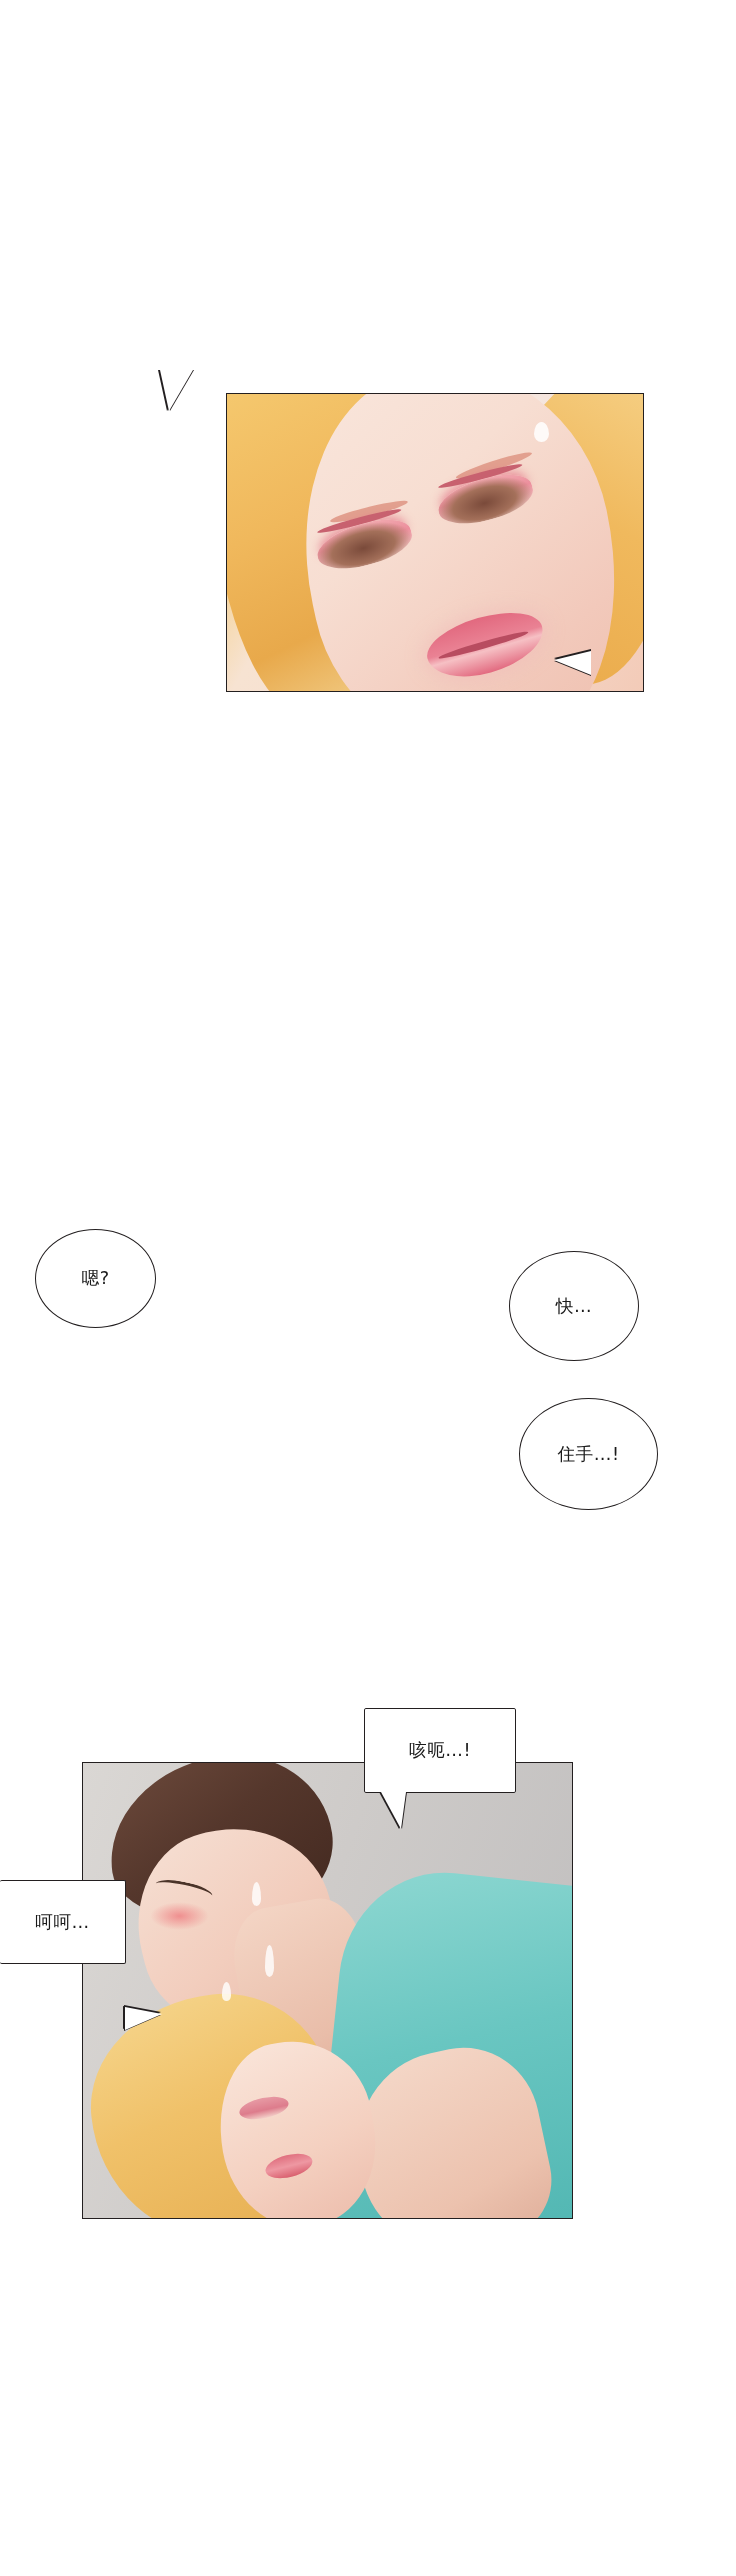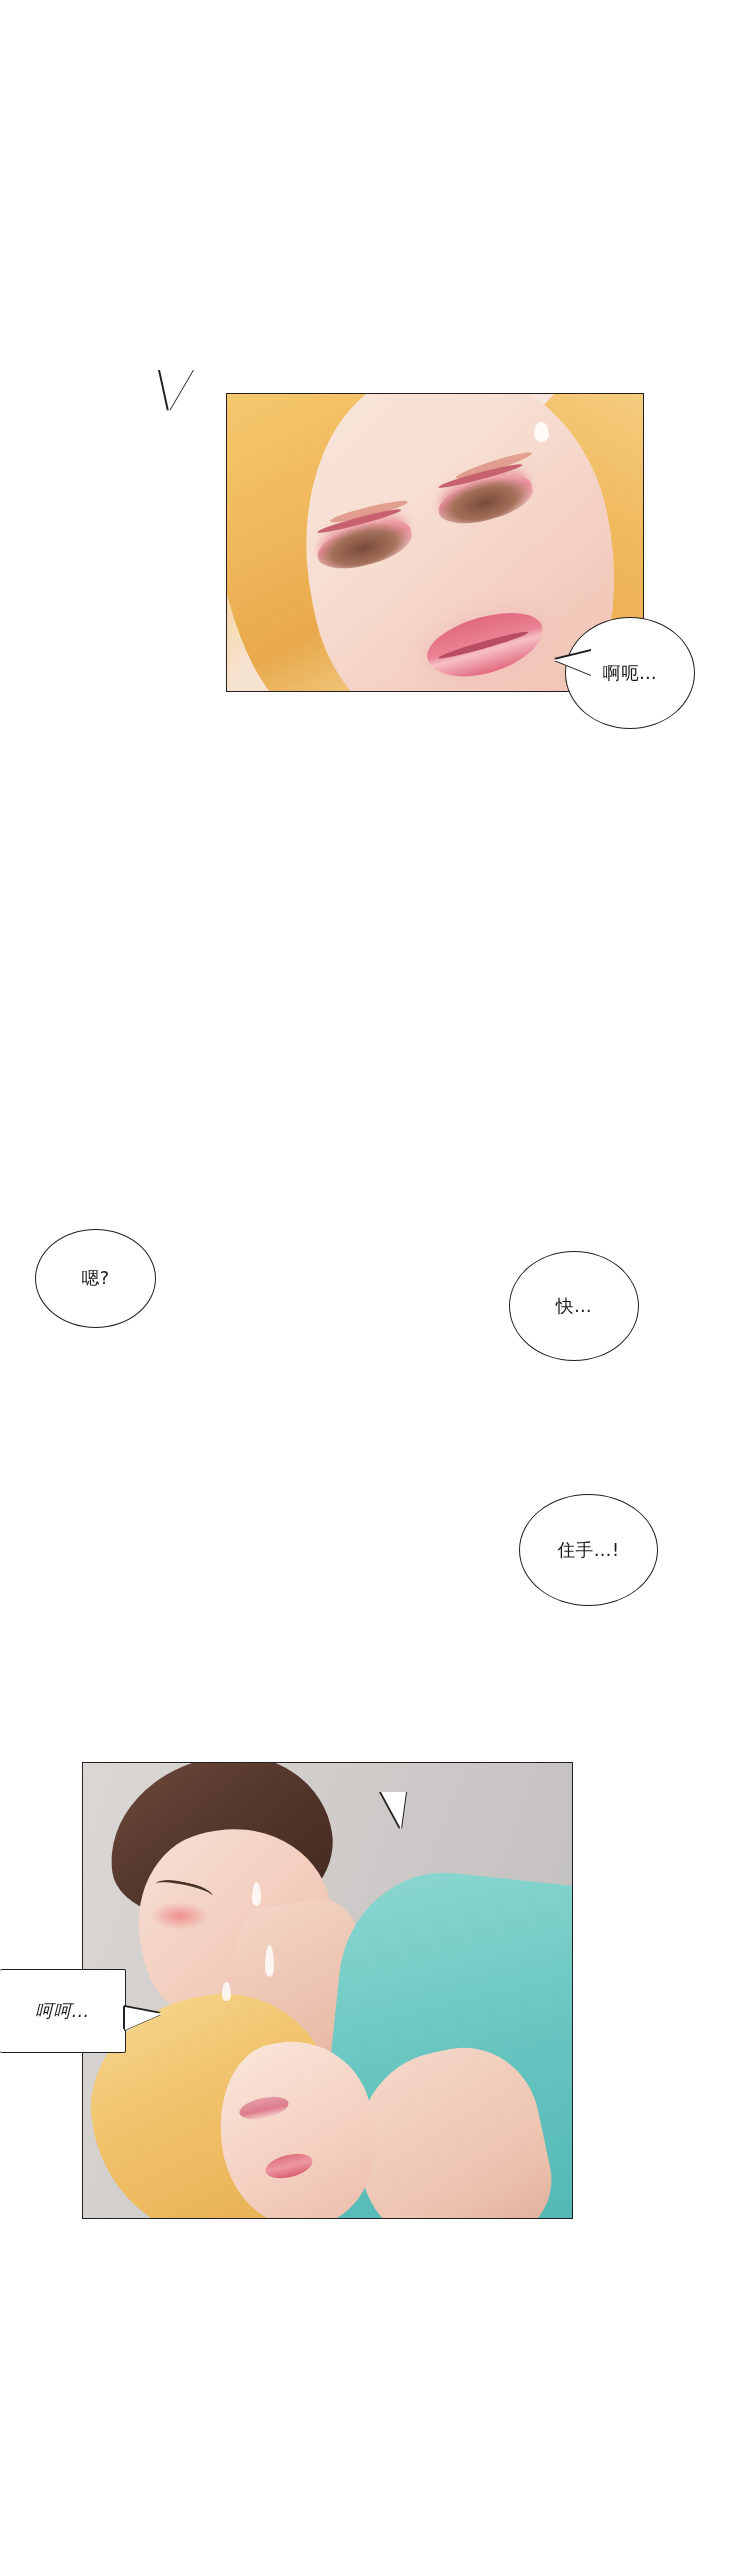--- a/index.html
+++ b/index.html
@@ -298,46 +298,45 @@
 
   
   .b5 {
     left: 509px; top: 1251px;
     width: 130px; height: 110px;
     font-size: 17.7px;
   }
 
   
   .b6 {
-    left: 519px; top: 1494px;
+    left: 519px; top: 1398px;
     width: 139px; height: 112px;
     font-size: 17.7px;
   }
 
   
   .b7 {
     left: 364px; top: 1708px;
     width: 152px; height: 85px;
     font-size: 17.7px;
   }
   .b7-tail {
     left: 381px; top: 1792px;
     border-left: 20.4px solid transparent;
     border-right: 5.6px solid transparent;
     border-top: 37px solid #fff;
     filter: drop-shadow(1.4px 0.9px 0 #231f20) drop-shadow(-1.4px 0.9px 0 #231f20);
   }
 
   
   .b8 {
-    left: 0px; top: 1969px;
+    left: 0px; top: 1880px;
     width: 126px; height: 84px;
     font-size: 17.7px;
     border-left: none;
-    font-style: italic;
   }
   .b8-tail {
     left: 125px; top: 2007px;
     border-top: 7.4px solid transparent;
     border-bottom: 16.7px solid transparent;
     border-left: 37px solid #fff;
     filter: drop-shadow(-0.9px 1.4px 0 #231f20) drop-shadow(-0.9px -1.4px 0 #231f20);
   }
 </style>
 </head>
@@ -371,38 +370,38 @@
     <div class="p2-woman-eye"></div>
     <div class="p2-woman-lips"></div>
     <div class="p2-sweat s1"></div>
     <div class="p2-sweat s2"></div>
     <div class="p2-sweat s3"></div>
   </div>
 
   <div class="tail b1-tail"></div>
 
   <div class="tail b2-tail"></div>
-  <div class="bubble oval b2">
-    <span class="txt">啊呃…</span>
-  </div>
 
 
   <div class="bubble oval b4">
     <span class="txt">嗯?</span>
   </div>
 
   <div class="bubble oval b5">
     <span class="txt">快…</span>
   </div>
 
   <div class="bubble oval b6">
     <span class="txt">住手…!</span>
   </div>
 
   <div class="tail b7-tail"></div>
+  <div class="bubble rect b7">
+    <span class="txt">咳呃…!</span>
+  </div>
 
   <div class="tail b8-tail"></div>
   <div class="bubble rect b8">
     <span class="txt">呵呵…</span>
   </div>
 
 </div>
 
 
 </body></html>

